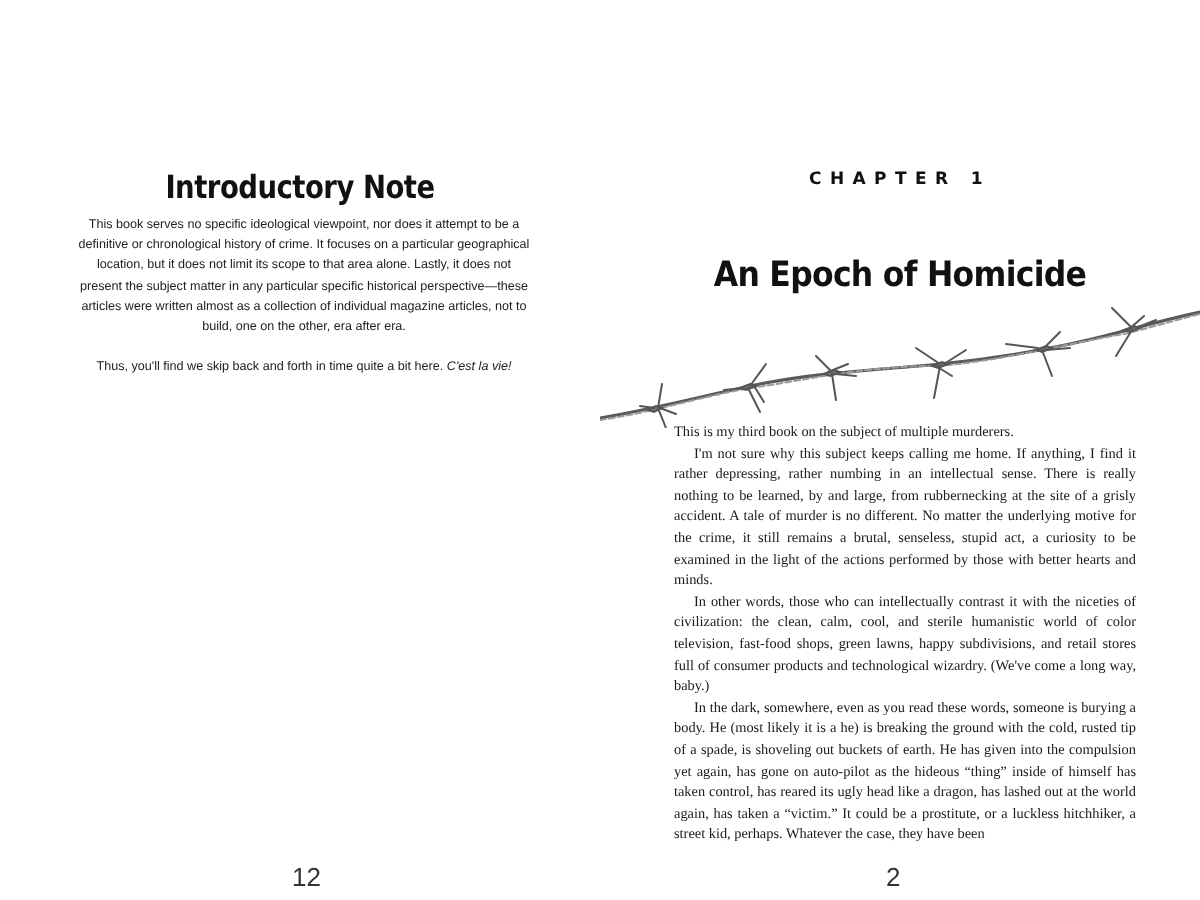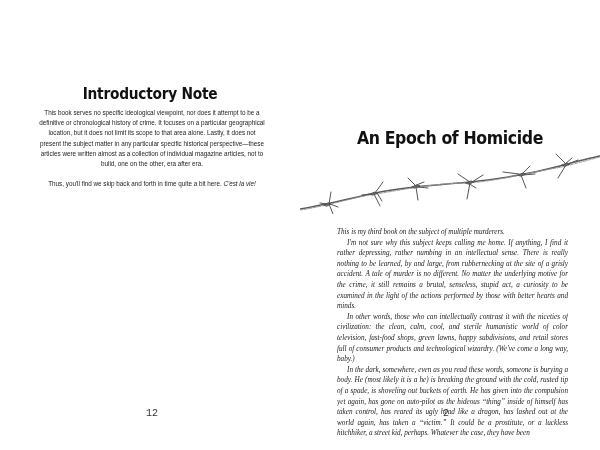--- a/index.html
+++ b/index.html
@@ -54,23 +54,23 @@
       color: #222222;
       text-align: center;
     }
     .intro-body p {
       margin: 0 0 10px 0;
     }
     .intro-body em { font-style: italic; }
 
     .folio {
       position: absolute;
-      top: 408px;
-      font-family: Liberation Mono, monospace;
-      font-size: 10px;
+      top: 431px;
+      font-family: Liberation Sans, sans-serif;
+      font-size: 13px;
       color: #333333;
     }
     .folio-left { left: 146px; }
     .folio-right { left: 143px; }
 
     
     .chapter-label {
       position: absolute;
       top: 85px;
       left: 0;
@@ -98,31 +98,30 @@
     }
     .barbed-wire {
       position: absolute;
       left: 0;
       top: 152px;
       width: 300px;
       height: 62px;
     }
     .chapter-body {
       position: absolute;
-      top: 227px;
+      top: 211px;
       left: 37px;
       width: 231px;
       font-family: "Liberation Serif", serif;
       font-size: 7.2px;
       line-height: 10.6px;
       color: #1a1a1a;
       text-align: justify;
       overflow: hidden;
       height: 216px;
-      font-style: italic;
     }
     .chapter-body p {
       margin: 0;
       text-indent: 10px;
     }
     .chapter-body p.first {
       text-indent: 0;
     }
   </style>
 </head>
@@ -133,20 +132,21 @@
   <div class="page page-left">
     <div class="intro-title">Introductory Note</div>
     <div class="intro-body">
       <p>This book serves no specific ideological viewpoint, nor does it attempt to be a definitive or chronological history of crime. It focuses on a particular geographical location, but it does not limit its scope to that area alone. Lastly, it does not present the subject matter in any particular specific historical perspective—these articles were written almost as a collection of individual magazine articles, not to build, one on the other, era after era.</p>
       <p><span>Thus, you'll find we skip back and forth in time quite a bit here. </span><em>C'est la vie!</em></p>
     </div>
     <div class="folio folio-left">12</div>
   </div>
 
   <div class="page page-right">
+    <div class="chapter-label">CHAPTER 1</div>
     <div class="chapter-title">An Epoch of Homicide</div>
 
     <svg class="barbed-wire" viewBox="0 0 300 62" xmlns="http://www.w3.org/2000/svg">
 
       <path d="M0,57 C30,52 55,45 80,40 C110,34 140,33 170,30 C200,27 230,22 260,14 C275,10 290,6 300,4" fill="none" stroke="#5a5a5a" stroke-width="1.6" stroke-linecap="round"></path>
       <path d="M0,58 C28,54 58,44 82,41 C112,36 138,31 168,31 C198,29 232,20 262,15 C278,11 292,7 300,5" fill="none" stroke="#9a9a9a" stroke-width="1" stroke-linecap="round" stroke-dasharray="3 1.5"></path>
 
       <g stroke="#555" stroke-width="1" fill="none" stroke-linecap="round">
         <path d="M24,53 l4,-2 l3,1 l-4,2 z" fill="#777"></path>
         <path d="M29,52 L31,40"></path>

